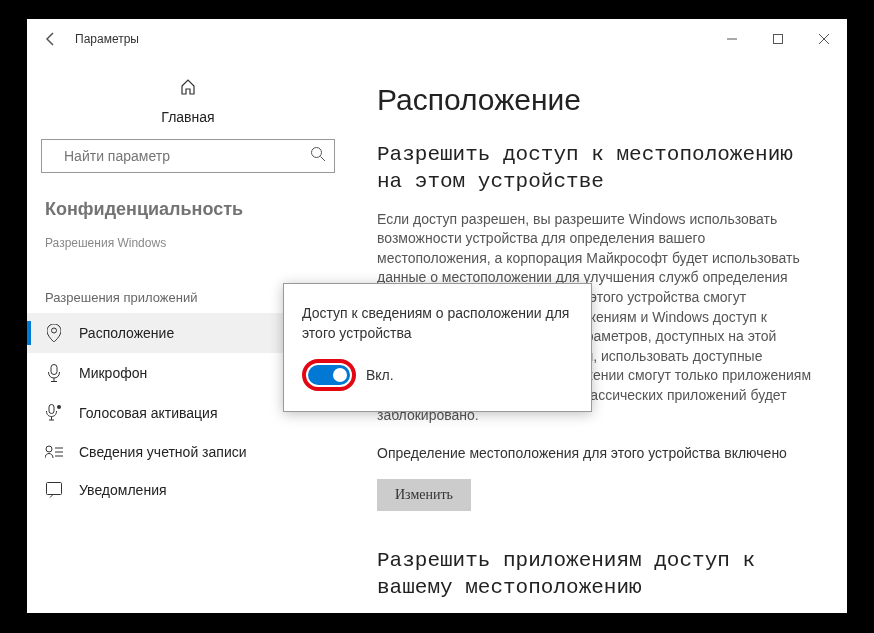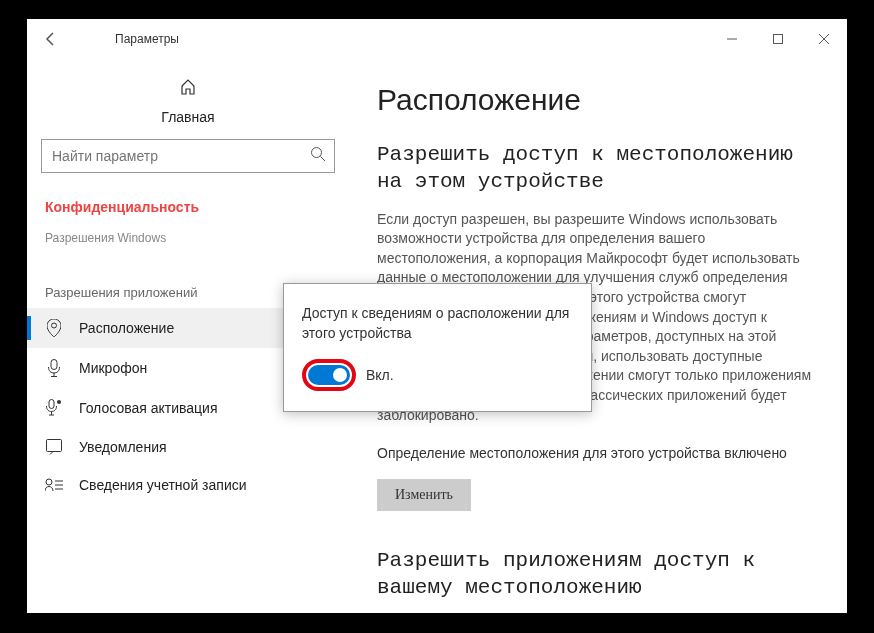--- a/index.html
+++ b/index.html
@@ -20,21 +20,20 @@
       background: #fff;
       display: flex;
       flex-direction: column;
       overflow: hidden;
     }
     .titlebar {
       height: 40px;
       display: flex;
       align-items: center;
       padding: 0 0 0 8px;
-      gap: 40px;
     }
     .back-btn {
       width: 32px;
       height: 32px;
       display: flex;
       align-items: center;
       justify-content: center;
       color: #555;
       font-size: 16px;
     }
@@ -85,26 +84,27 @@
       padding: 0 8px 0 10px;
       background: #fff;
     }
     .search input {
       flex: 1;
       border: none;
       outline: none;
       font-size: 14px;
       color: #666;
       background: transparent;
+      margin-left: 12px;
     }
     .search-ico { color: #555; }
     .section-title {
-      font-size: 14px;
+      font-size: 18px;
       font-weight: 600;
-      color: #ef4444;
+      color: #737373;
       padding: 8px 18px 12px 18px;
     }
     .section-sub {
       font-size: 12px;
       color: #888;
       padding: 4px 18px 12px 18px;
     }
     .group-label {
       font-size: 13px;
       color: #666;
@@ -302,38 +302,38 @@
           <svg width="16" height="18" viewBox="0 0 16 18">
               <rect x="3" y="0.5" width="5" height="9" rx="2.5" stroke="#333" fill="none"></rect>
               <path d="M0.5 7 C0.5 11 3 12.5 5.5 12.5 C8 12.5 10.5 11 10.5 7 M5.5 12.5 V16 M3 16 H8" stroke="#333" fill="none"></path>
               <circle cx="13" cy="3" r="2" fill="#333"></circle>
             </svg>
         </span>
         <span>Голосовая активация</span>
       </div>
       <div class="nav-item">
         <span class="nav-ico">
-          <svg width="16" height="16" viewBox="0 0 16 16">
-              <rect x="0.5" y="0.5" width="15" height="12" rx="1" stroke="#333" fill="none"></rect>
-              <path d="M4 15.5 L7 12.5" stroke="#333"></path>
-            </svg>
-        </span>
-        <span>Уведомления</span>
-      </div>
-      <div class="nav-item">
-        <span class="nav-ico">
           <svg width="18" height="14" viewBox="0 0 18 14">
               <circle cx="4" cy="4" r="3" stroke="#333" fill="none"></circle>
               <path d="M0 13 C0 10 2 8.5 4 8.5 C6 8.5 8 10 8 13" stroke="#333" fill="none"></path>
               <line x1="10" y1="3" x2="18" y2="3" stroke="#333"></line>
               <line x1="10" y1="7" x2="18" y2="7" stroke="#333"></line>
               <line x1="10" y1="11" x2="18" y2="11" stroke="#333"></line>
             </svg>
         </span>
         <span>Сведения учетной записи</span>
+      </div>
+      <div class="nav-item">
+        <span class="nav-ico">
+          <svg width="16" height="16" viewBox="0 0 16 16">
+              <rect x="0.5" y="0.5" width="15" height="12" rx="1" stroke="#333" fill="none"></rect>
+              <path d="M4 15.5 L7 12.5" stroke="#333"></path>
+            </svg>
+        </span>
+        <span>Уведомления</span>
       </div>
     </div>
 
     <div class="content">
       <h1>Расположение</h1>
       <h2>Разрешить доступ к местоположению на этом устройстве</h2>
       <p>Если доступ разрешен, вы разрешите Windows использовать возможности устройства для определения вашего местоположения, а корпорация Майкрософт будет использовать данные о местоположении для улучшения служб определения местоположения. Пользователи этого устройства смогут разрешить или запретить приложениям и Windows доступ к местоположению с помощью параметров, доступных на этой странице. Если доступ запрещен, использовать доступные Windows сведения о местоположении смогут только приложениям Microsoft Store и большинству классических приложений будет заблокировано.</p>
       <div class="status-line">Определение местоположения для этого устройства включено</div>
       <button class="change-btn">Изменить</button>
       <h2>Разрешить приложениям доступ к вашему местоположению</h2>

